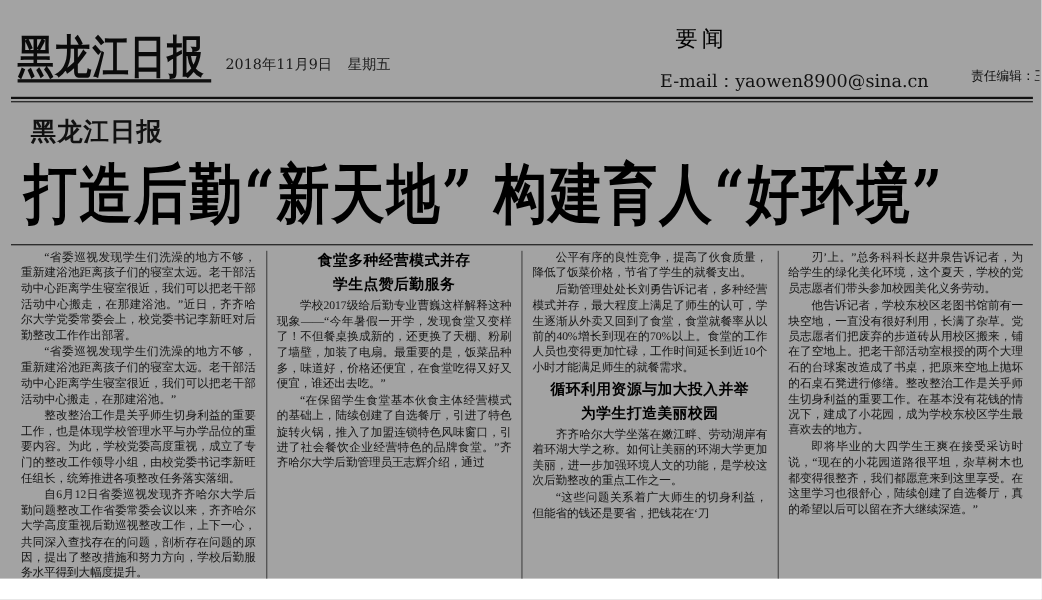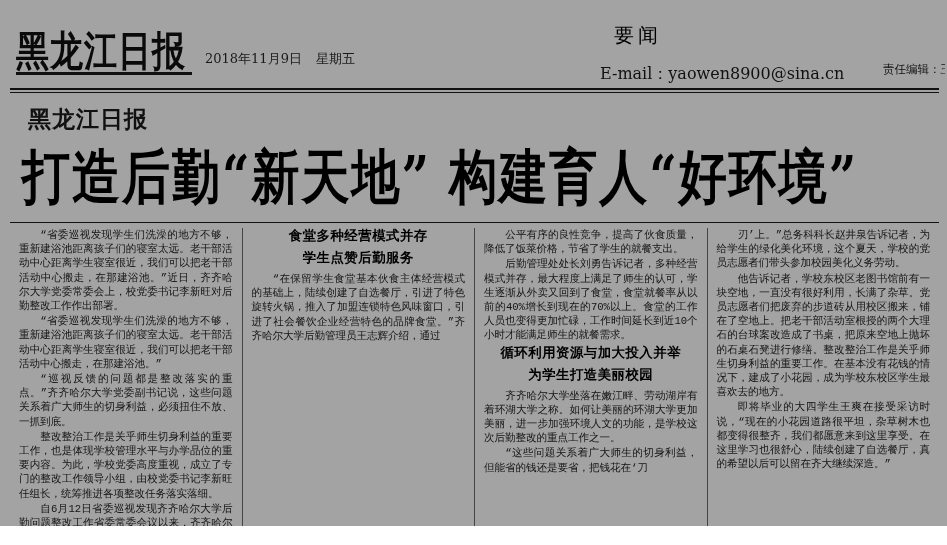--- a/index.html
+++ b/index.html
@@ -154,21 +154,21 @@
     top: 228px;
     bottom: 0;
     display: flex;
     gap: 0;
   }
   .col {
     position: relative;
     flex: 1 1 0;
     padding: 0 9px;
     overflow: hidden;
-    font-family: Liberation Mono, monospace;
+    font-family: Liberation Serif, serif;
     font-size: 10.6px;
     line-height: 14.2px;
     text-align: justify;
     color: #141414;
   }
   .col + .col {
     border-left: 1px solid #444;
   }
   .col p {
     margin: 0 0 1px 0;
@@ -213,27 +213,27 @@
       <span>打造后勤“新天地”</span><span class="gap"></span><span>构建育人“好环境”</span>
     </div>
   </div>
 
   <div class="head-rule"></div>
 
   <div class="columns">
     <div class="col">
         <p>“省委巡视发现学生们洗澡的地方不够，重新建浴池距离孩子们的寝室太远。老干部活动中心距离学生寝室很近，我们可以把老干部活动中心搬走，在那建浴池。”近日，齐齐哈尔大学党委常委会上，校党委书记李新旺对后勤整改工作作出部署。</p>
         <p>“省委巡视发现学生们洗澡的地方不够，重新建浴池距离孩子们的寝室太远。老干部活动中心距离学生寝室很近，我们可以把老干部活动中心搬走，在那建浴池。”</p>
-        <p>“巡视反馈的问题都是整改落实的重点。”齐齐哈尔大学党委副书记说，这些问题关系着广大师生的切身利益，必须扭住不放、一抓到底。</p>
         <p>整改整治工作是关乎师生切身利益的重要工作，也是体现学校管理水平与办学品位的重要内容。为此，学校党委高度重视，成立了专门的整改工作领导小组，由校党委书记李新旺任组长，统筹推进各项整改任务落实落细。</p>
         <p>自6月12日省委巡视发现齐齐哈尔大学后勤问题整改工作省委常委会议以来，齐齐哈尔大学高度重视后勤巡视整改工作，上下一心，共同深入查找存在的问题，剖析存在问题的原因，提出了整改措施和努力方向，学校后勤服务水平得到大幅度提升。</p>
       </div>
     <div class="col">
         <div class="subhead first">食堂多种经营模式并存</div>
         <div class="subhead">学生点赞后勤服务</div>
+        <p>学校2017级给后勤专业曹巍这样解释这种现象——“今年暑假一开学，发现食堂又变样了！不但餐桌换成新的，还更换了天棚、粉刷了墙壁，加装了电扇。最重要的是，饭菜品种多，味道好，价格还便宜，在食堂吃得又好又便宜，谁还出去吃。”</p>
         <p>“在保留学生食堂基本伙食主体经营模式的基础上，陆续创建了自选餐厅，引进了特色旋转火锅，推入了加盟连锁特色风味窗口，引进了社会餐饮企业经营特色的品牌食堂。”齐齐哈尔大学后勤管理员王志辉介绍，通过</p>
       </div>
     <div class="col">
         <p>公平有序的良性竞争，提高了伙食质量，降低了饭菜价格，节省了学生的就餐支出。</p>
         <p>后勤管理处处长刘勇告诉记者，多种经营模式并存，最大程度上满足了师生的认可，学生逐渐从外卖又回到了食堂，食堂就餐率从以前的40%增长到现在的70%以上。食堂的工作人员也变得更加忙碌，工作时间延长到近10个小时才能满足师生的就餐需求。</p>
         <div class="subhead">循环利用资源与加大投入并举</div>
         <div class="subhead">为学生打造美丽校园</div>
         <p>齐齐哈尔大学坐落在嫩江畔、劳动湖岸有着环湖大学之称。如何让美丽的环湖大学更加美丽，进一步加强环境人文的功能，是学校这次后勤整改的重点工作之一。</p>
         <p>“这些问题关系着广大师生的切身利益，但能省的钱还是要省，把钱花在‘刀</p>
       </div>

